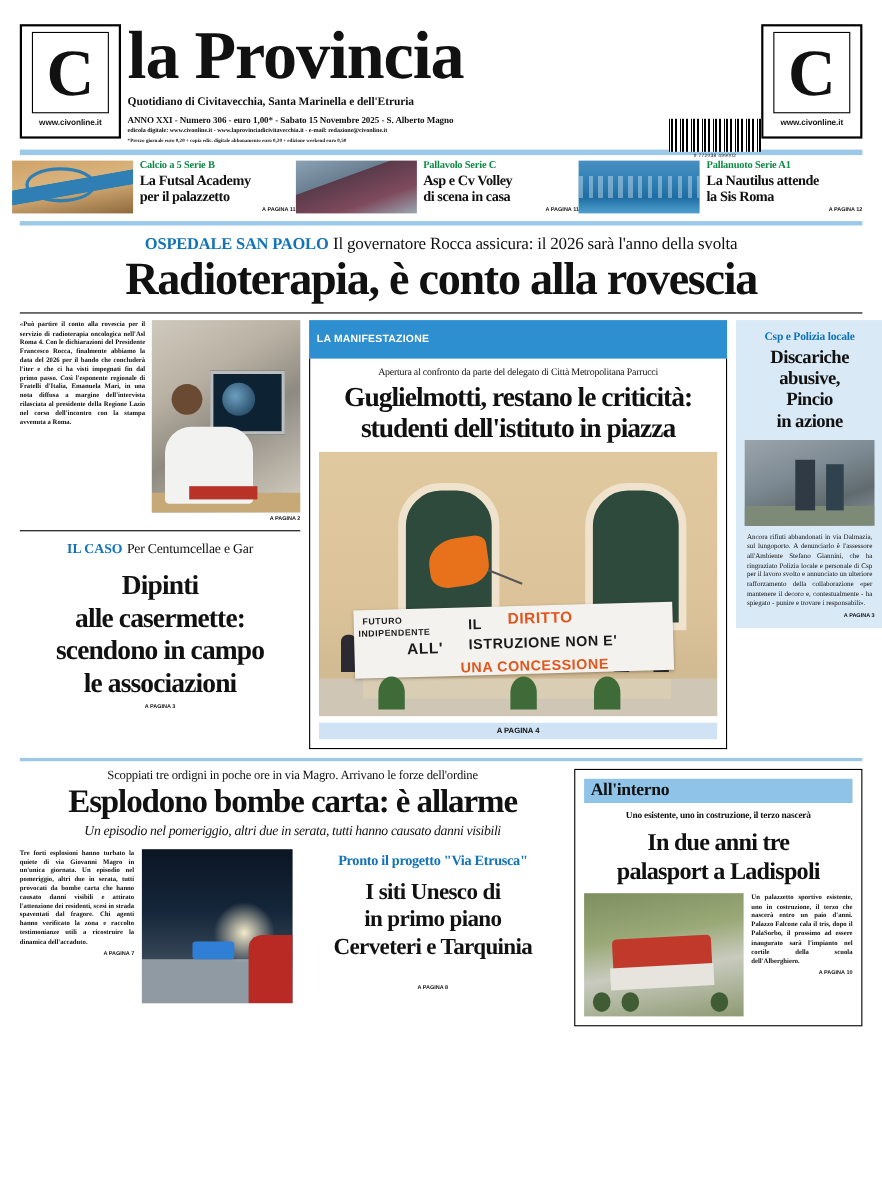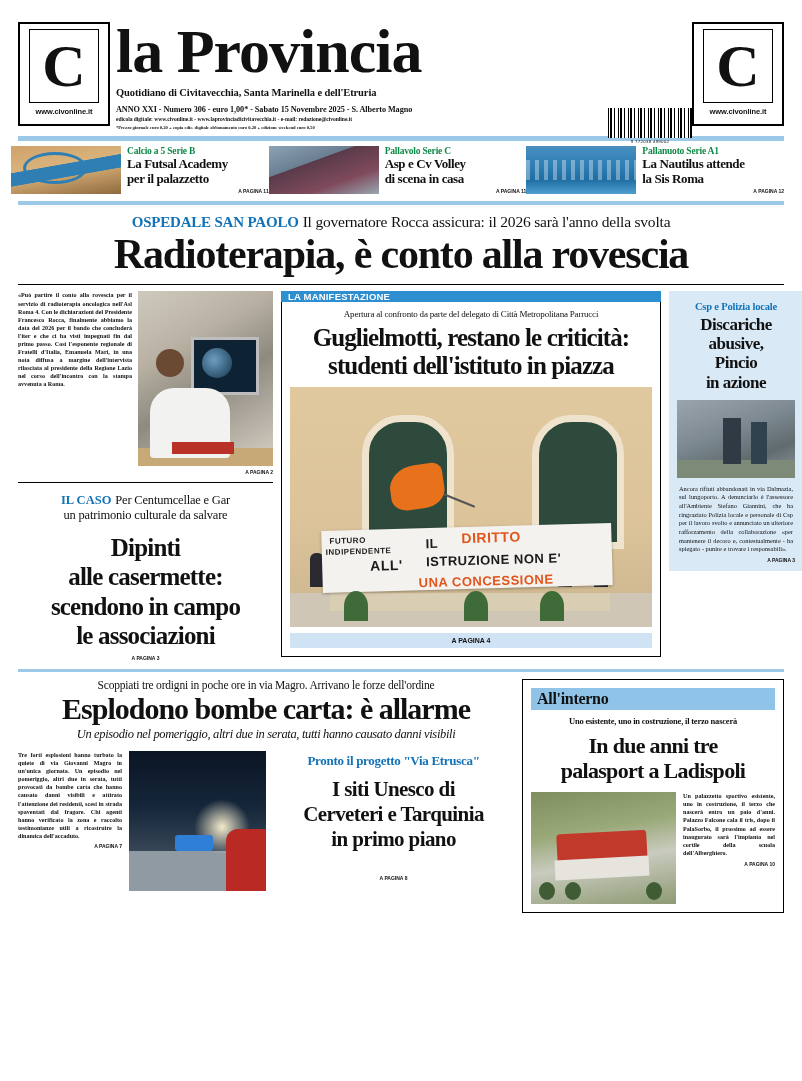--- a/index.html
+++ b/index.html
@@ -63,21 +63,21 @@
   .pg-ref{font-family:"Liberation Sans",sans-serif;font-weight:700;font-size:5px;text-align:right;margin-top:3px;}
 
   .rule-sep{height:1px;background:#000;margin:7px 0 0 0;}
   .caso-kicker{text-align:center;margin-top:7px;}
   .caso-label{color:#1273b8;font-family:"Liberation Serif",serif;font-weight:700;font-size:12.5px;}
   .caso-txt{font-family:"Liberation Serif",serif;font-size:12.5px;letter-spacing:-0.2px;}
   .caso-line2{text-align:center;font-family:"Liberation Serif",serif;font-size:12.5px;letter-spacing:-0.2px;line-height:1.15;}
   .caso-head{text-align:center;font-family:"Liberation Serif",serif;font-weight:700;font-size:25px;line-height:1.18;letter-spacing:-0.8px;margin-top:10px;}
 
   
-  .mid-band{background:#2e8fd0;color:#fff;font-family:"Liberation Sans",sans-serif;font-weight:700;font-size:9.5px;padding:0 7px;letter-spacing:0.2px;}
+  .mid-band{background:#2e8fd0;color:#fff;font-family:"Liberation Sans",sans-serif;font-weight:700;font-size:9.5px;padding:12px 7px;letter-spacing:0.2px;}
   .mid-box{border:1px solid #000;border-top:none;padding:7px 8px 8px 8px;}
   .mid-occhiello{text-align:center;font-family:"Liberation Serif",serif;font-size:9px;letter-spacing:-0.2px;}
   .mid-head{text-align:center;font-family:"Liberation Serif",serif;font-weight:700;font-size:25px;line-height:1.1;letter-spacing:-0.9px;margin-top:5px;}
   .mid-photo{margin-top:8px;height:240px;position:relative;overflow:hidden;background:#d8c3a2;}
   .bld{position:absolute;inset:0;background:linear-gradient(180deg,#e0c89f 0%,#dcc39a 55%,#cbb68f 100%);}
   .arch{position:absolute;width:78px;height:120px;background:#2e4a3c;border-radius:39px 39px 0 0;border:7px solid #efe3cd;}
   .a1{left:72px;top:28px;}
   .a2{left:242px;top:28px;}
   .flag{position:absolute;left:100px;top:78px;width:54px;height:44px;background:#e8721c;border-radius:50% 20% 40% 30%;transform:rotate(-8deg);}
   .flagpole{position:absolute;left:150px;top:112px;width:36px;height:2px;background:#555;transform:rotate(22deg);}
@@ -222,21 +222,20 @@
         </div>
       </div>
       <div class="pg-ref">A PAGINA 2</div>
 
       <div class="rule-sep"></div>
 
       <div class="caso-kicker">
         <span class="caso-label">IL CASO</span>
         <span class="caso-txt">Per Centumcellae e Gar</span>
       </div>
-      <div class="caso-line2">un patrimonio culturale da salvare</div>
 
       <div class="caso-head">
         <div>Dipinti</div>
         <div>alle casermette:</div>
         <div>scendono in campo</div>
         <div>le associazioni</div>
       </div>
       <div class="pg-ref-c">A PAGINA 3</div>
     </div>
 
@@ -320,22 +319,22 @@
         <div class="bot-photo">
           <div class="bp-road"></div>
           <div class="bp-glow"></div>
           <div class="bp-blue"></div>
           <div class="bp-red"></div>
         </div>
         <div class="bot-c3">
           <div class="etr-kicker">Pronto il progetto "Via Etrusca"</div>
           <div class="etr-head">
             <div>I siti Unesco di</div>
+            <div>in primo piano</div>
             <div>Cerveteri e Tarquinia</div>
-            <div>in primo piano</div>
           </div>
           <div class="pg-ref-c" style="margin-top:22px;">A PAGINA 8</div>
         </div>
       </div>
     </div>
 
     <div class="bot-right">
       <div class="int-band">All'interno</div>
       <div class="int-occ">Uno esistente, uno in costruzione, il terzo nascerà</div>
       <div class="int-head">

